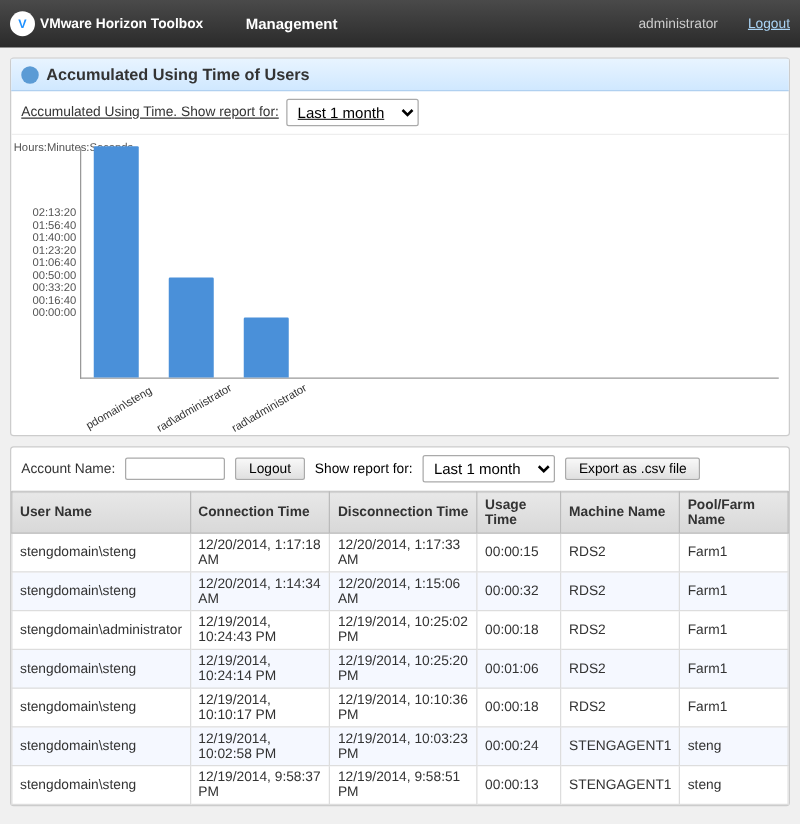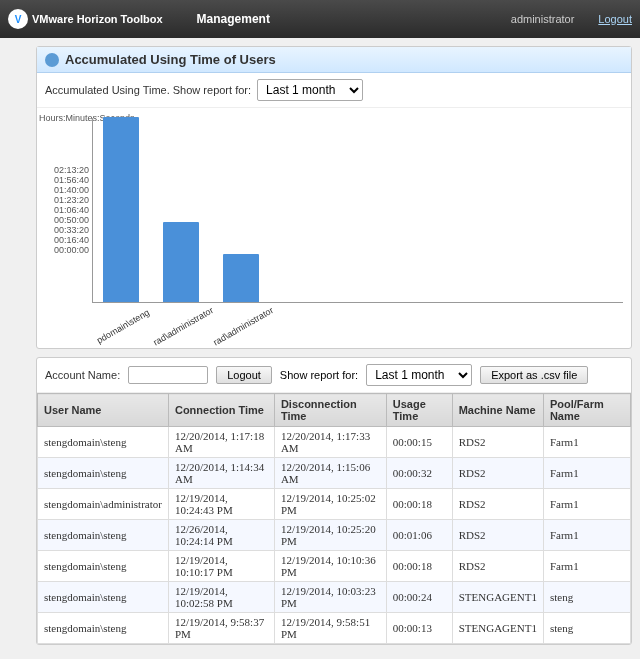--- a/index.html
+++ b/index.html
@@ -68,21 +68,20 @@
     .main-content {
       padding: 8px;
     }
 
     
     .panel {
       background: white;
       border: 1px solid #ccc;
       border-radius: 3px;
       margin-bottom: 8px;
-      margin-left: 28px;
     }
     .panel-header {
       background: linear-gradient(to bottom, #e8f4ff, #d0e8ff);
       border-bottom: 1px solid #b0d0f0;
       padding: 5px 8px;
       display: flex;
       align-items: center;
       gap: 6px;
       font-size: 13px;
       font-weight: bold;
@@ -98,20 +97,21 @@
 
     
     .chart-controls {
       padding: 6px 8px;
       font-size: 11px;
       color: #333;
       border-bottom: 1px solid #eee;
       display: flex;
       align-items: center;
       gap: 6px;
+      text-decoration: underline;
     }
     .select-dropdown {
       border: 1px solid #aaa;
       background: white;
       padding: 2px 4px;
       font-size: 12px;
       border-radius: 2px;
     }
 
     .chart-area {
@@ -215,21 +215,20 @@
       border: 1px solid #bbb;
       padding: 4px 6px;
       text-align: left;
       font-weight: bold;
       color: #333;
     }
     .data-table td {
       border: 1px solid #ddd;
       padding: 3px 6px;
       color: #333;
-      font-family: Liberation Serif, serif;
     }
     .data-table tr:nth-child(even) td { background: #f5f8ff; }
     .data-table tr:nth-child(odd) td { background: white; }
   </style>
 </head>
 <body>
 
 <div class="header">
   <div class="header-logo">
     <div class="vmware-icon">V</div>
@@ -335,21 +334,21 @@
           <tr>
             <td>stengdomain\administrator</td>
             <td>12/19/2014, 10:24:43 PM</td>
             <td>12/19/2014, 10:25:02 PM</td>
             <td>00:00:18</td>
             <td>RDS2</td>
             <td>Farm1</td>
           </tr>
           <tr>
             <td>stengdomain\steng</td>
-            <td>12/26/2014, 10:24:14 PM</td>
+            <td>12/19/2014, 10:24:14 PM</td>
             <td>12/19/2014, 10:25:20 PM</td>
             <td>00:01:06</td>
             <td>RDS2</td>
             <td>Farm1</td>
           </tr>
           <tr>
             <td>stengdomain\steng</td>
             <td>12/19/2014, 10:10:17 PM</td>
             <td>12/19/2014, 10:10:36 PM</td>
             <td>00:00:18</td>

